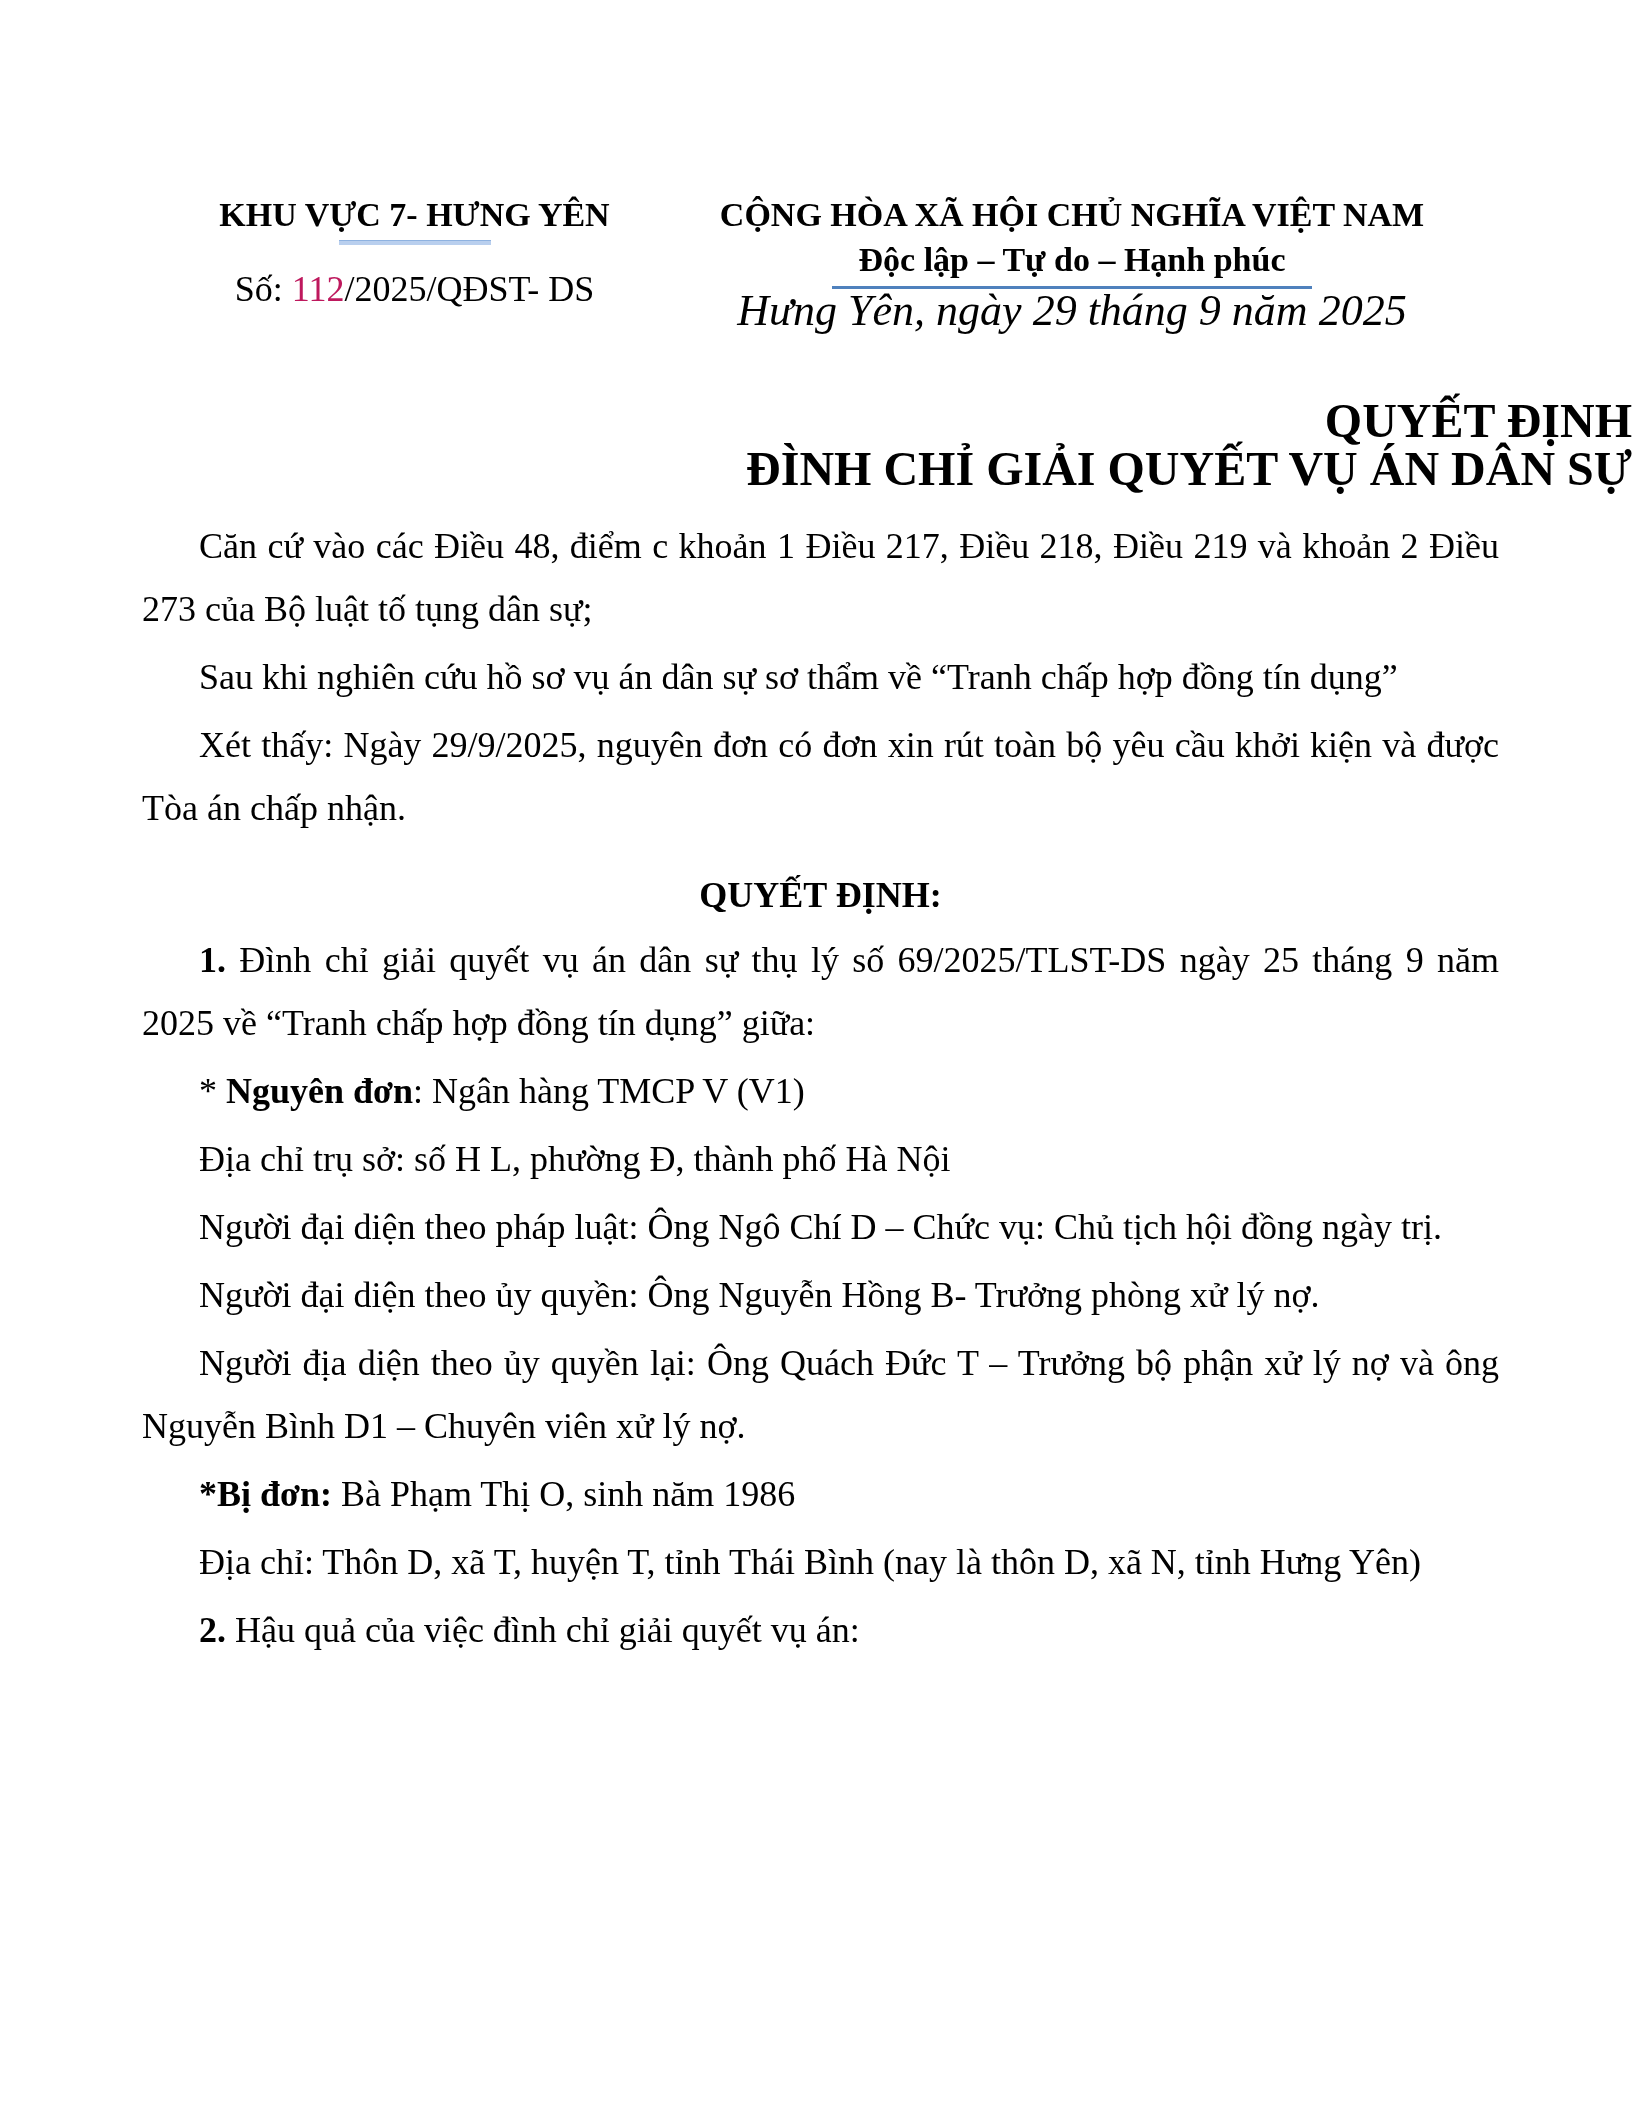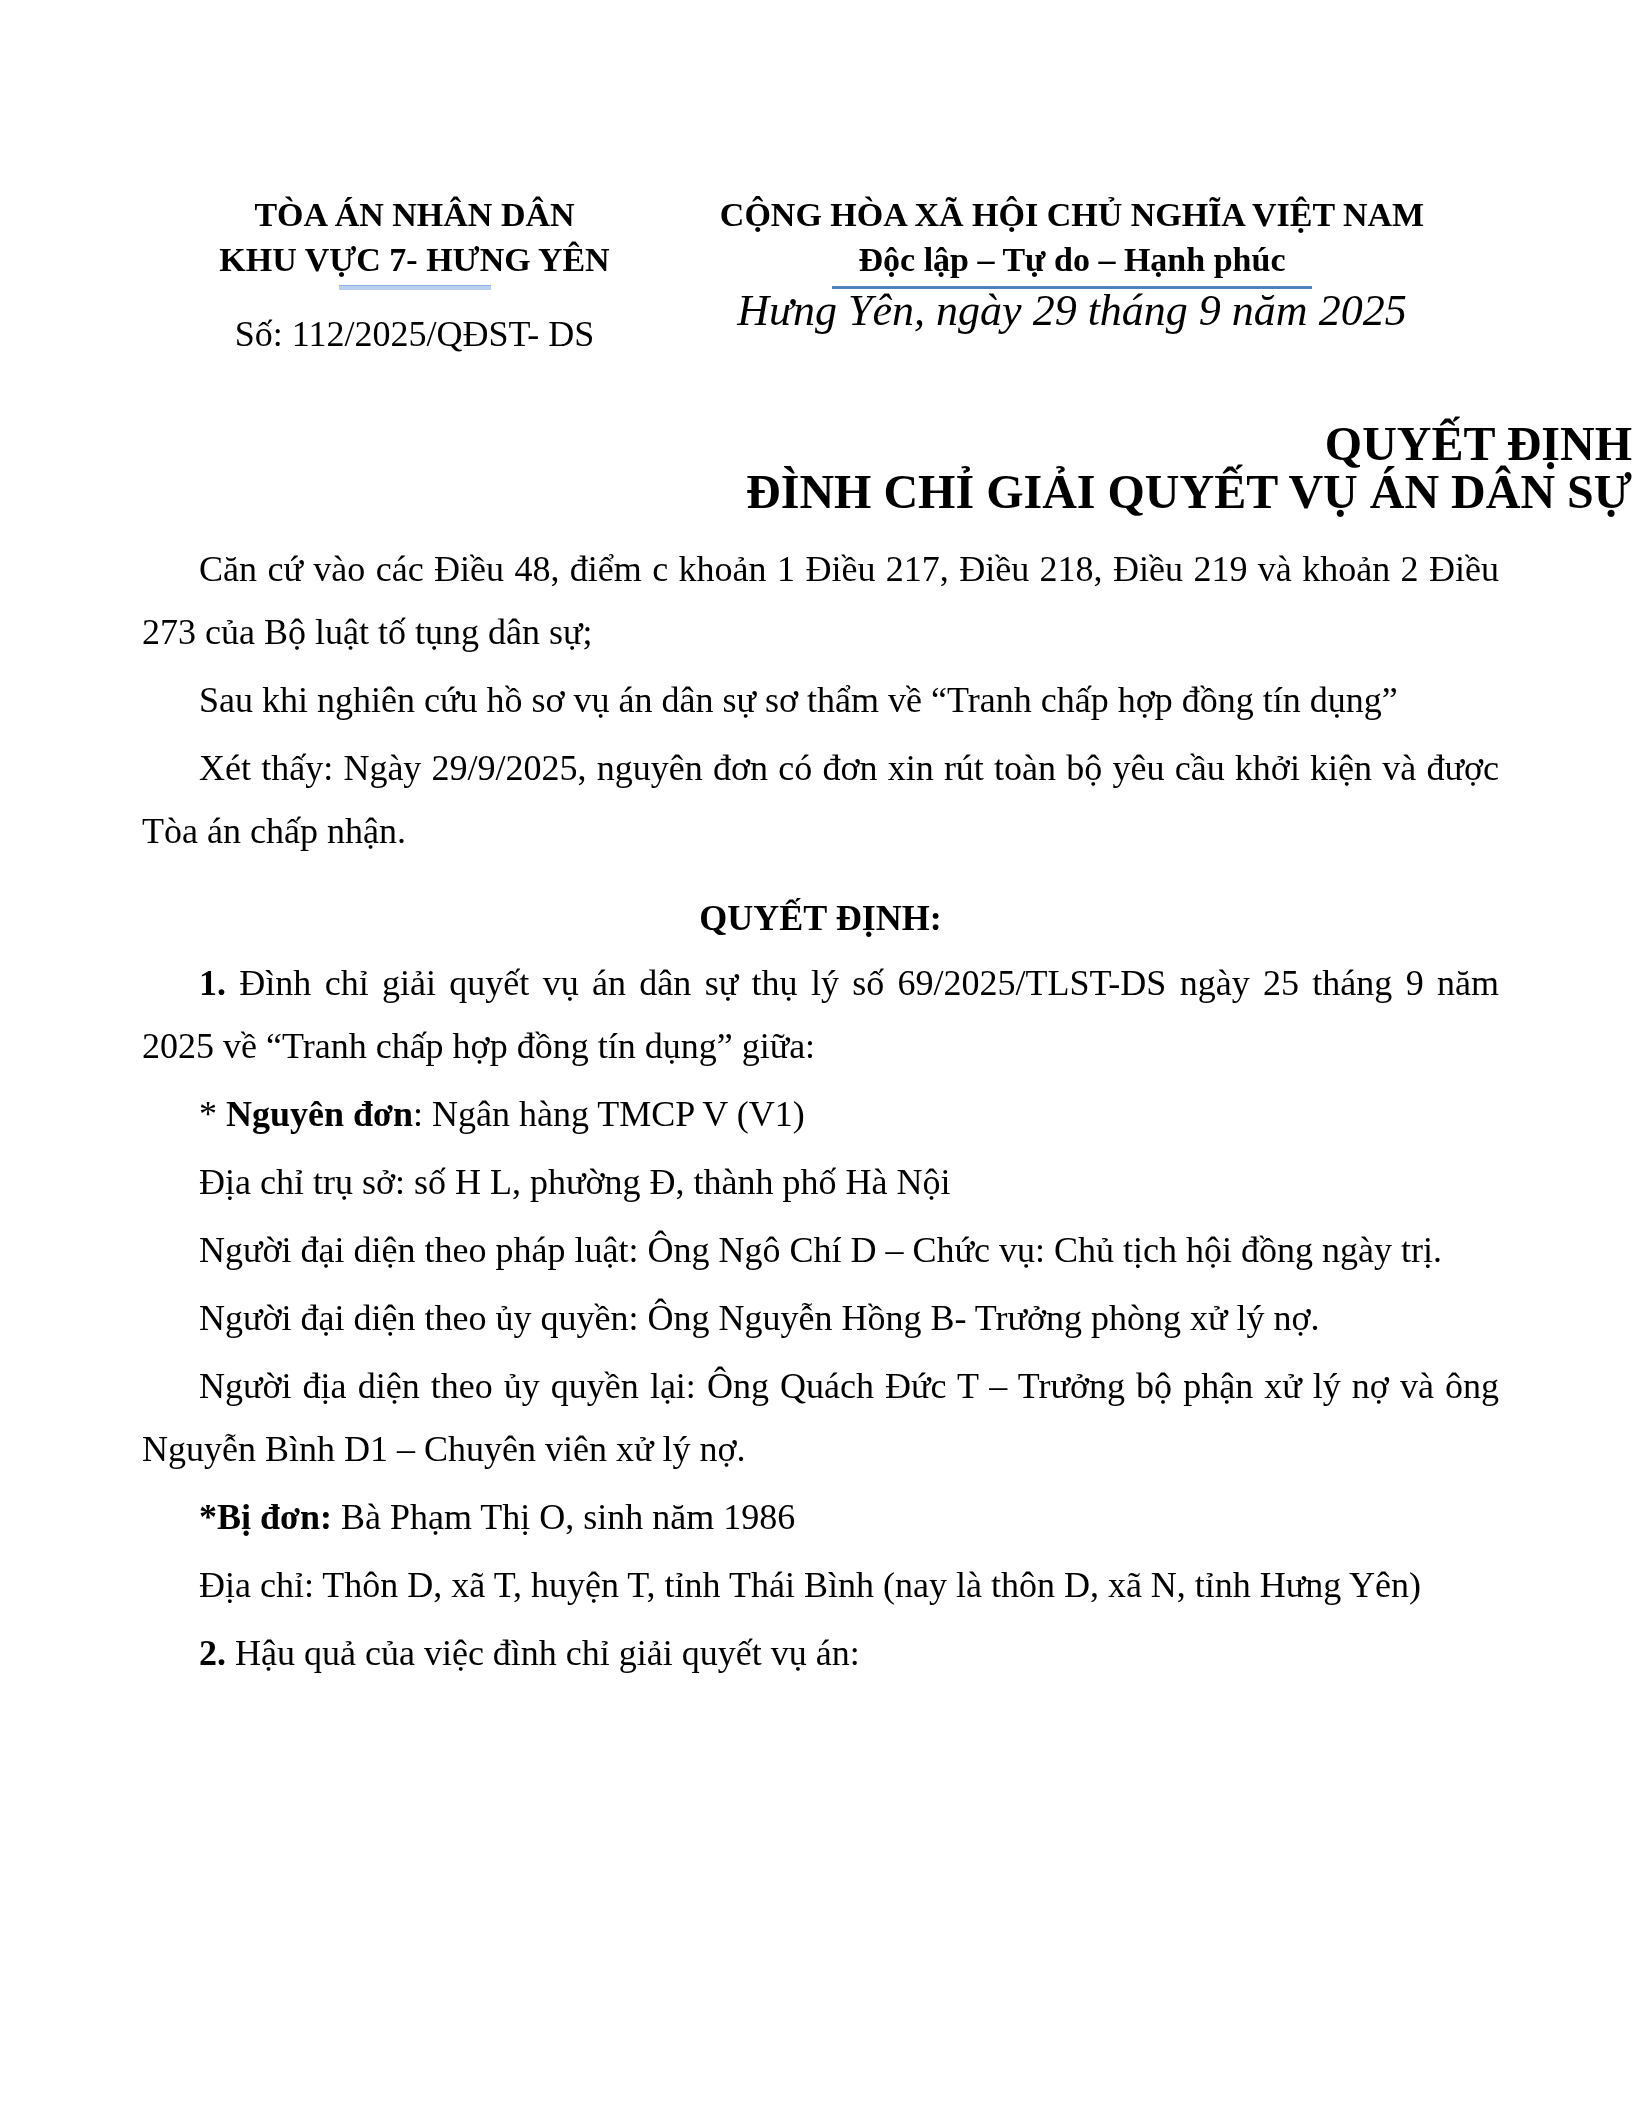--- a/index.html
+++ b/index.html
@@ -47,24 +47,23 @@
   }
   .bold { font-weight: bold; }
 </style>
 </head>
 <body>
 
 <div class="page">
 
   <div class="header">
     <div class="header-left">
-      <div class="org-line">TÒA ÁN NHÂN DÂN</div>
       <div class="org-line">KHU VỰC 7- HƯNG YÊN</div>
       <div class="underline-left"></div>
-      <div class="case-no"><span>Số: </span><span class="red" style="color: #000000;">112</span><span>/2025/QĐST- DS</span></div>
+      <div class="case-no"><span>Số: </span><span class="red" style="color: #be185d;">112</span><span>/2025/QĐST- DS</span></div>
     </div>
     <div class="header-right">
       <div class="org-line">CỘNG HÒA XÃ HỘI CHỦ NGHĨA VIỆT NAM</div>
       <div class="org-line">Độc lập – Tự do – Hạnh phúc</div>
       <div class="underline-right"></div>
       <div class="dateline">Hưng Yên, ngày 29 tháng 9 năm 2025</div>
     </div>
   </div>
 
   <div class="title-block">

